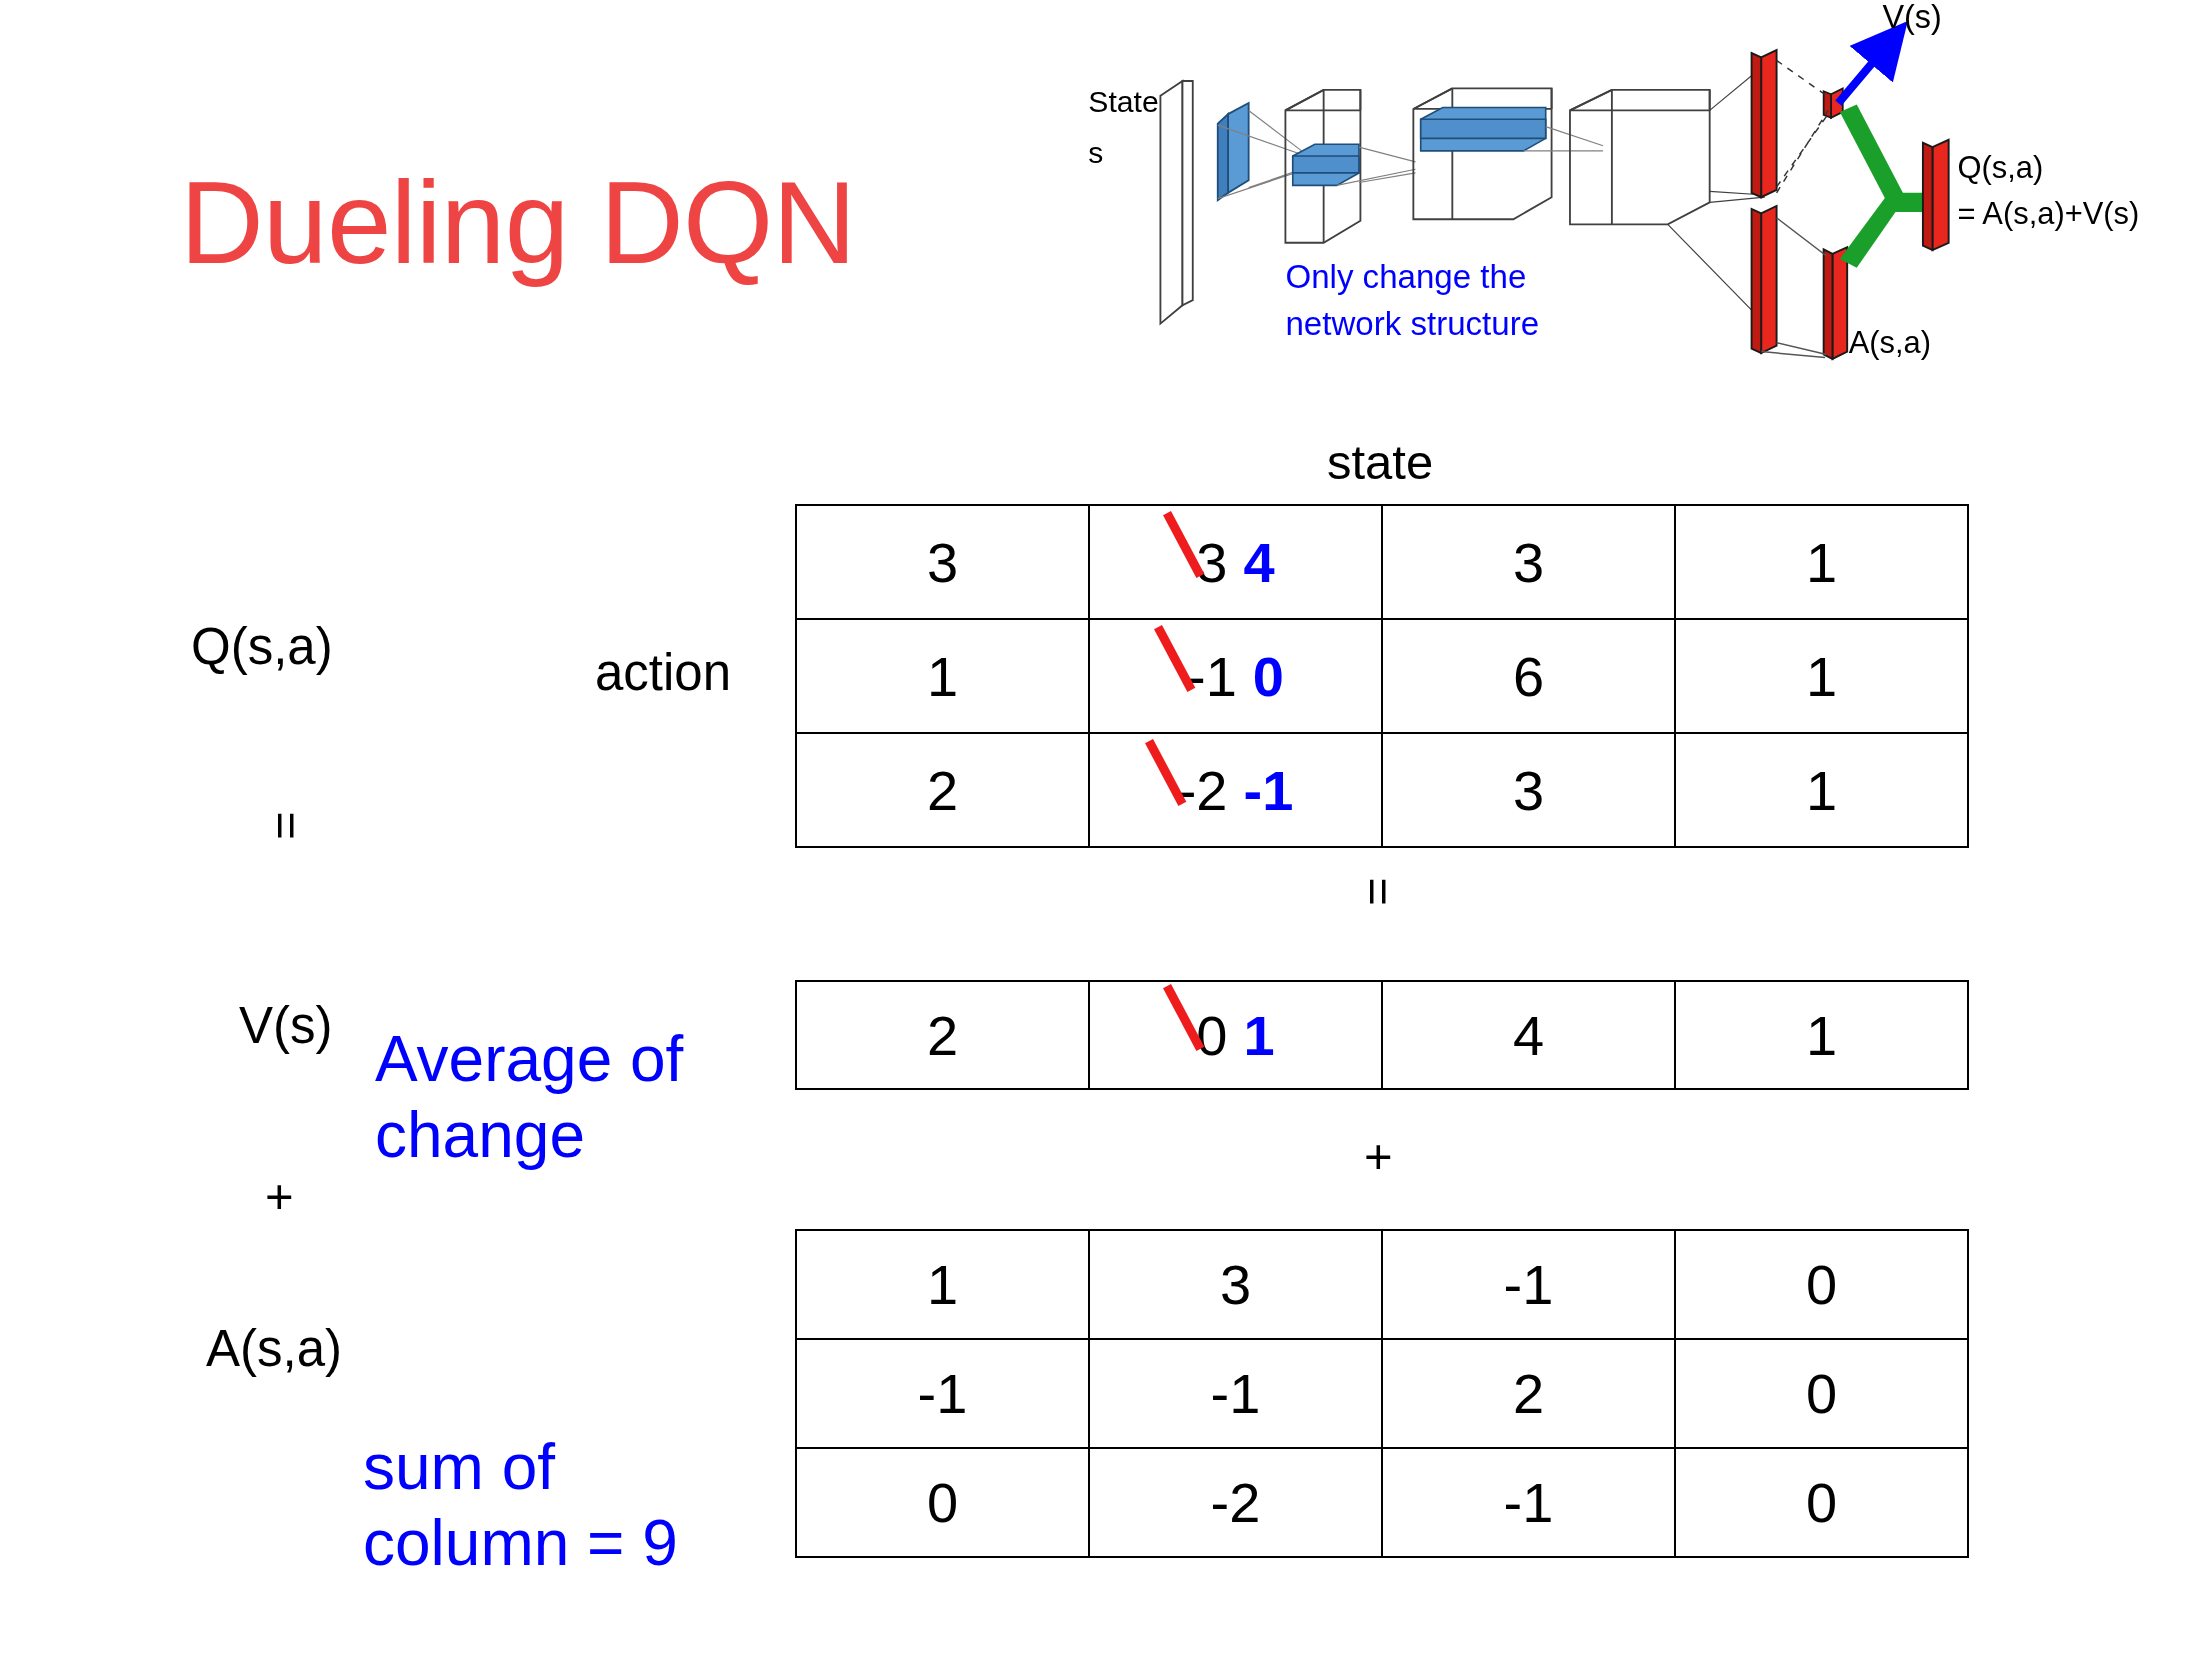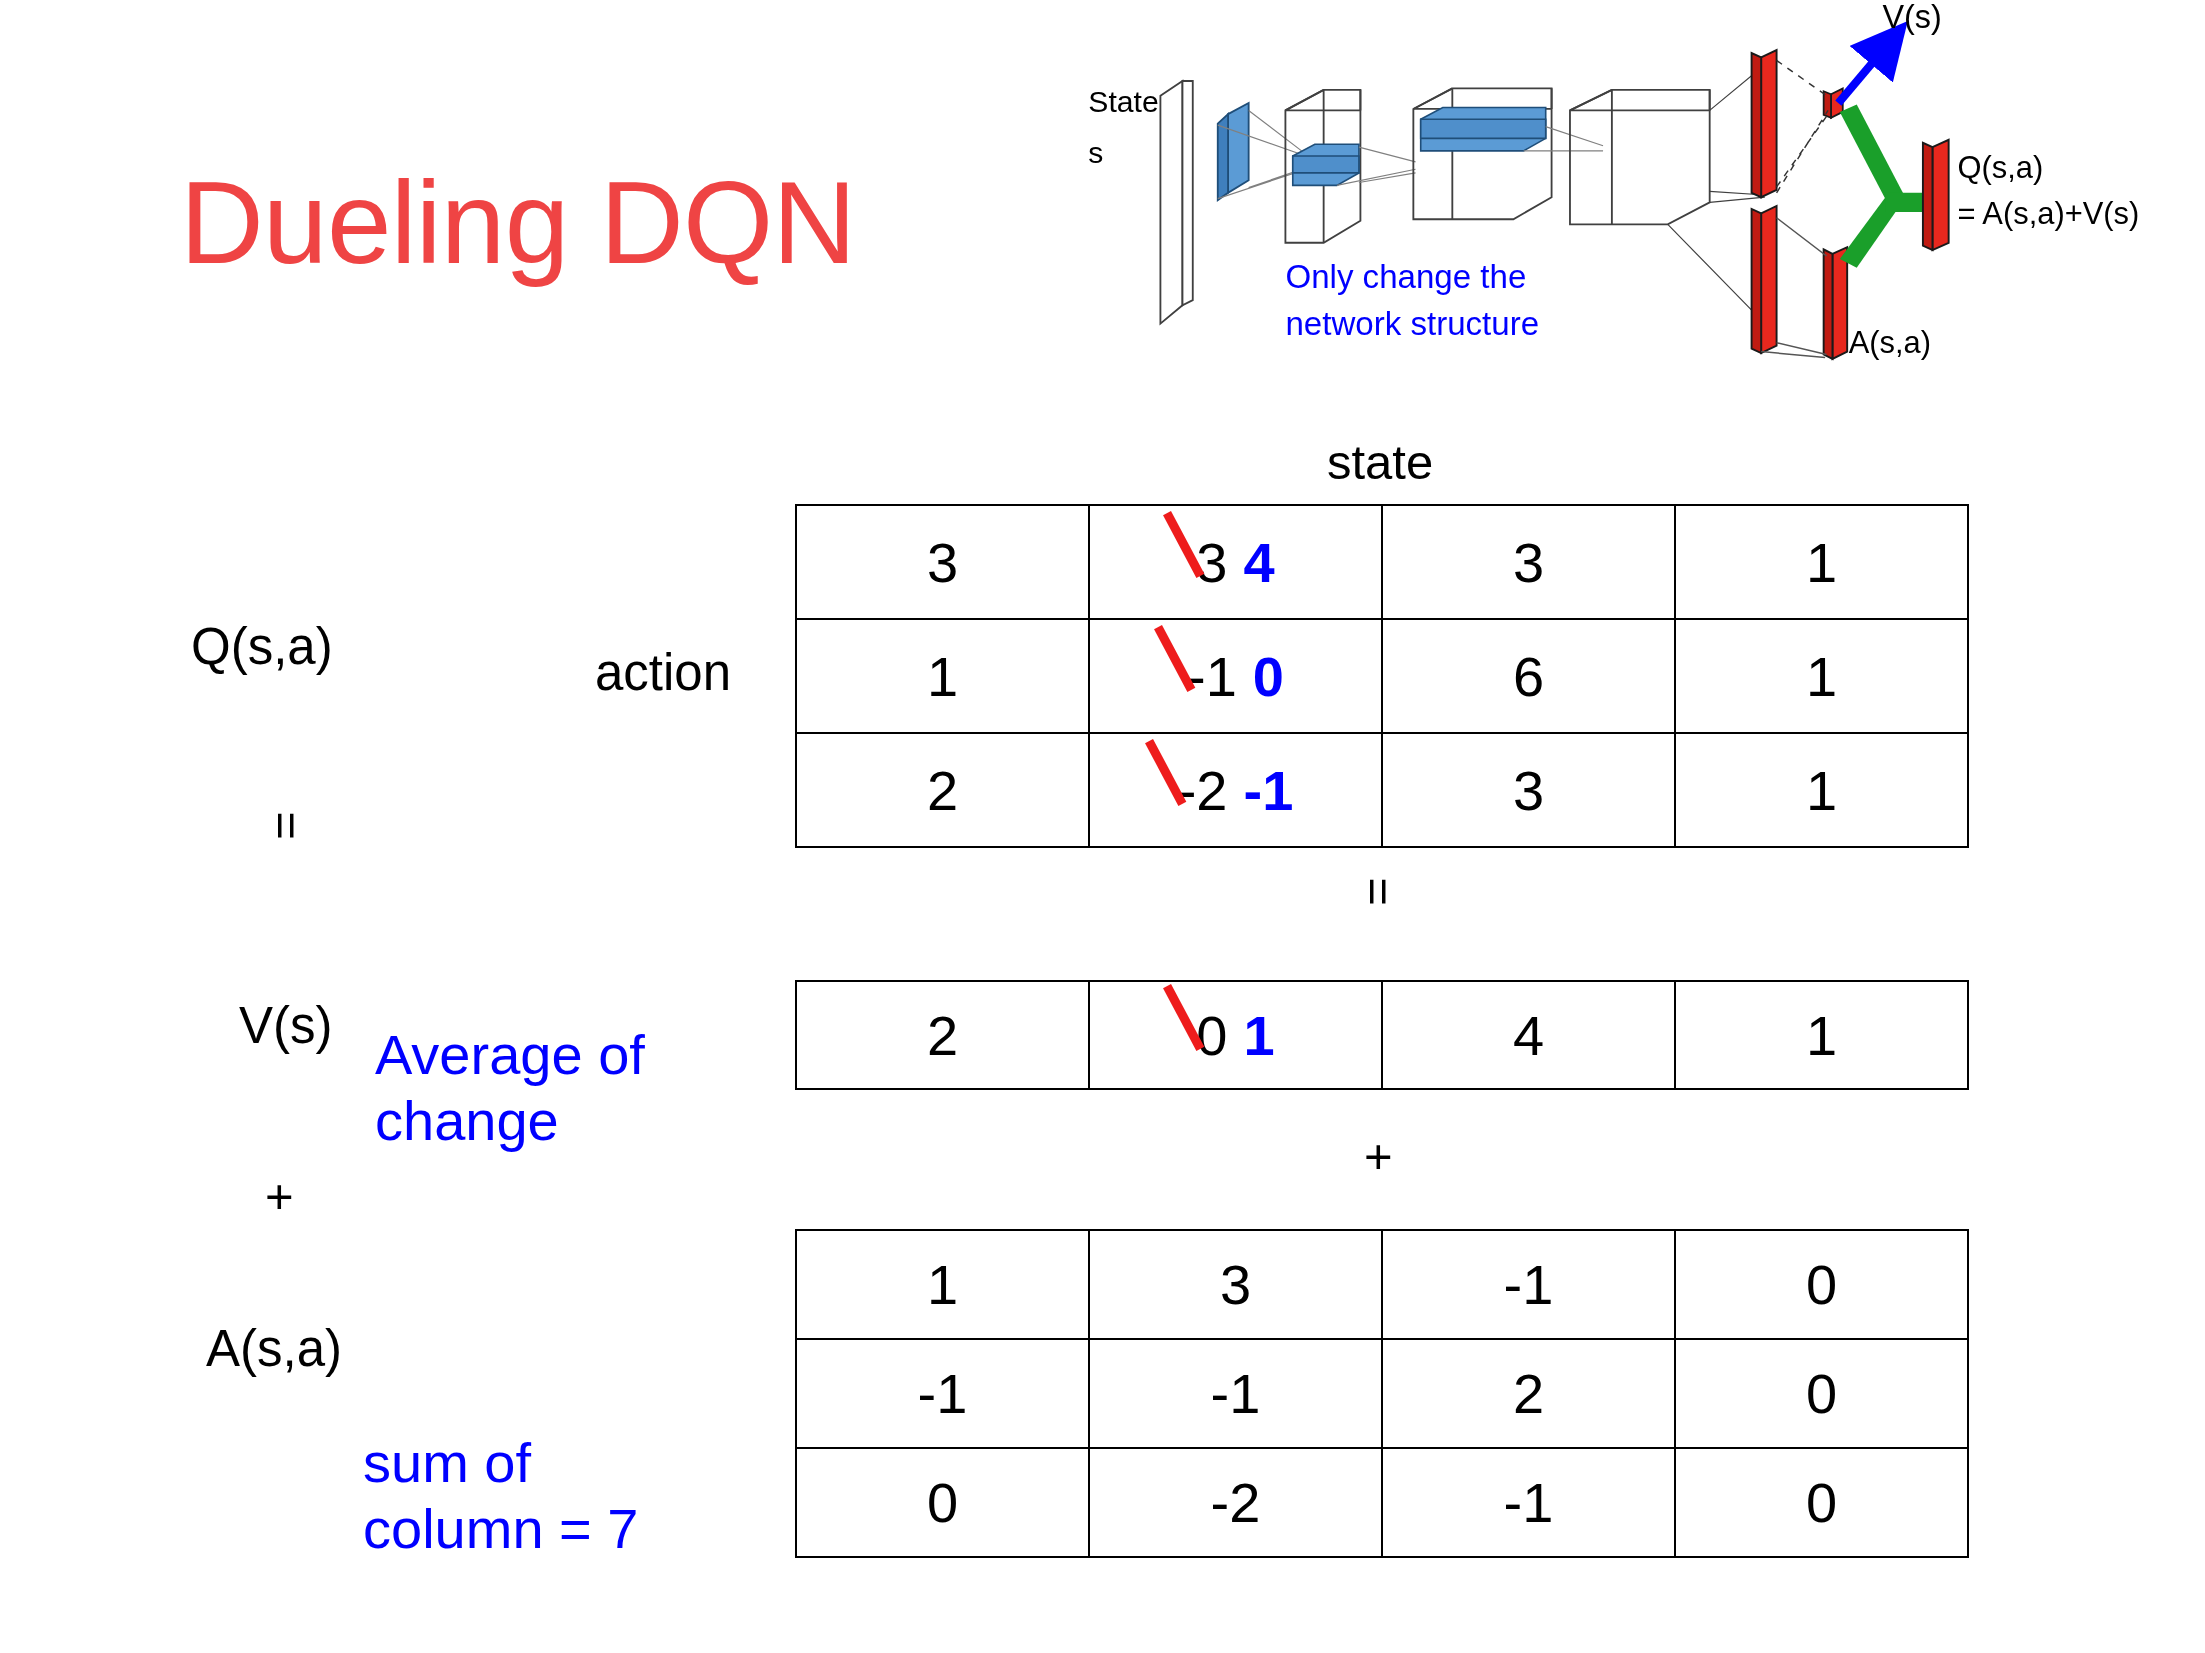--- a/index.html
+++ b/index.html
@@ -19,21 +19,21 @@
   }
 
   
   #network-diagram{left:1081px;top:0px;width:1125px;height:412px;}
   #network-diagram svg{display:block;}
   .diag-text{font-family:"Liberation Sans", sans-serif;fill:#000;}
   .diag-text-blue{font-family:"Liberation Sans", sans-serif;fill:#0000ff;font-weight:400;}
 
   
   .big-label{font-size:51px;line-height:1;white-space:nowrap;color:#000;}
-  .blue-note{font-size:56px;line-height:1.18;color:#0000ff;white-space:nowrap;}
+  .blue-note{font-size:64px;line-height:1.18;color:#0000ff;white-space:nowrap;}
   .op-sym{font-size:49px;line-height:1;color:#000;font-weight:400;}
 
   #label-state{left:1327px;top:434px;font-size:49px;white-space:nowrap;}
   #label-q{left:191px;top:621px;}
   #label-action{left:595px;top:647px;text-align:right;}
   #label-v{left:239px;top:1000px;}
   #label-a{left:206px;top:1323px;}
 
   #eq-left{left:272px;top:801px;}
   #plus-left{left:265px;top:1172px;}
@@ -206,21 +206,21 @@
 <div class="abs op-sym" id="plus-left">+</div>
 <div class="abs op-sym" id="eq-mid"><span class="eq-rot">=</span></div>
 <div class="abs op-sym" id="plus-mid">+</div>
 
 <div class="abs blue-note" id="note-average">
   <div>Average of</div>
   <div>change</div>
 </div>
 <div class="abs blue-note" id="note-sum">
   <div>sum of</div>
-  <div>column = 7</div>
+  <div>column = 9</div>
 </div>
 
 <table class="abs grid" id="q-table">
   <tbody>
       <tr>
     <td>3</td>
     <td>
       <span class="corr">
         <span class="old-val">3<i class="strike"></i></span>
         <span class="new-val">4</span>

